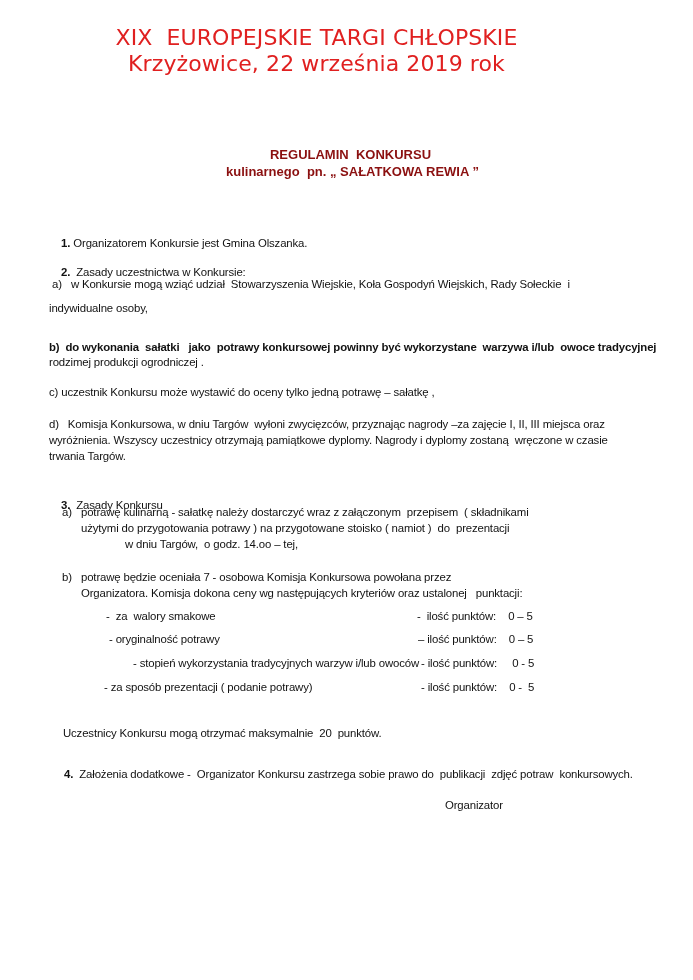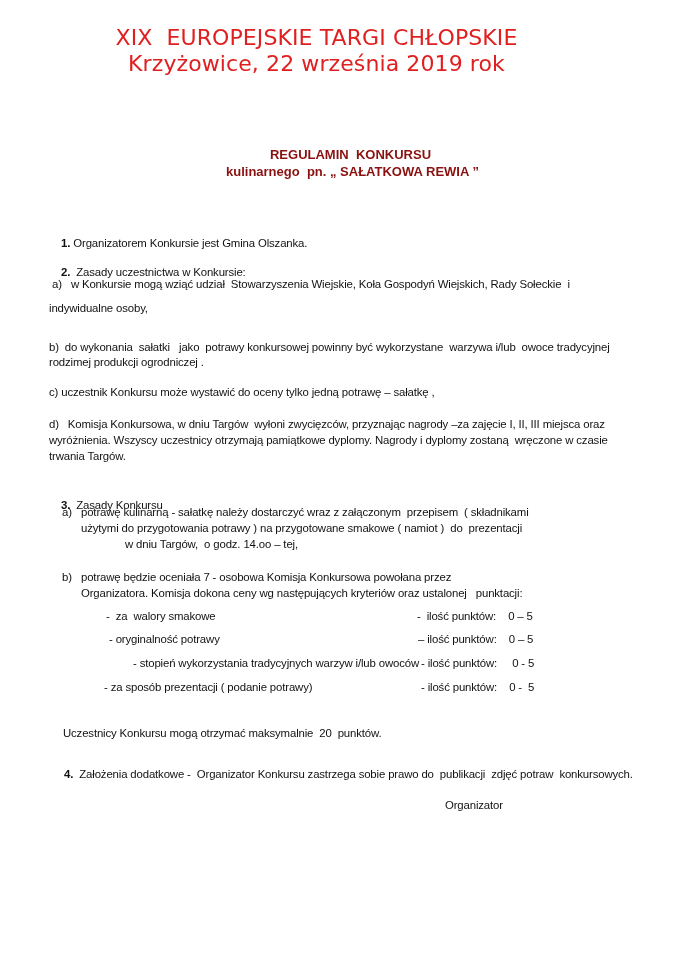--- a/index.html
+++ b/index.html
@@ -77,36 +77,36 @@
   <div class="p" style="left: 49px; top: 219px; white-space: pre;">
     <span class="num">1.</span><span> Organizatorem Konkursie jest Gmina Olszanka.</span>
   </div>
 
   <div class="p" style="left: 49px; top: 248px; white-space: pre;">
     <span class="num">2.</span><span>  Zasady uczestnictwa w Konkursie:</span>
   </div>
   <div class="p" style="left: 49px; top: 276px; white-space: pre;"> a)   w Konkursie mogą wziąć udział  Stowarzyszenia Wiejskie, Koła Gospodyń Wiejskich, Rady Sołeckie  i</div>
   <div class="p" style="left: 49px; top: 300px; white-space: pre;">indywidualne osoby,</div>
 
-  <div class="p" style="left: 49px; top: 339px; white-space: pre;">b)  do wykonania  sałatki   jako  potrawy konkursowej powinny być wykorzystane  warzywa i/lub  owoce tradycyjnej</div>
+  <div class="p" style="left: 49px; top: 339px; white-space: pre; font-weight: bold;">b)  do wykonania  sałatki   jako  potrawy konkursowej powinny być wykorzystane  warzywa i/lub  owoce tradycyjnej</div>
   <div class="p" style="left: 49px; top: 354px; white-space: pre;">rodzimej produkcji ogrodniczej .</div>
 
   <div class="p" style="left: 49px; top: 384px; white-space: pre;">c) uczestnik Konkursu może wystawić do oceny tylko jedną potrawę – sałatkę ,</div>
 
   <div class="p" style="left: 49px; top: 416px; white-space: pre;">d)   Komisja Konkursowa, w dniu Targów  wyłoni zwycięzców, przyznając nagrody –za zajęcie I, II, III miejsca oraz</div>
   <div class="p" style="left: 49px; top: 432px; white-space: pre;">wyróżnienia. Wszyscy uczestnicy otrzymają pamiątkowe dyplomy. Nagrody i dyplomy zostaną  wręczone w czasie</div>
   <div class="p" style="left: 49px; top: 448px; white-space: pre;">trwania Targów.</div>
 
   <div class="p" style="left: 49px; top: 481px; white-space: pre;">
     <span class="num">3.</span><span>  Zasady Konkursu</span>
   </div>
 
   <div class="p" style="left: 62px; top: 504px; white-space: pre;">a)</div>
   <div class="p" style="left: 81px; top: 504px; white-space: pre;">potrawę kulinarną - sałatkę należy dostarczyć wraz z załączonym  przepisem  ( składnikami</div>
-  <div class="p" style="left: 81px; top: 520px; white-space: pre;">użytymi do przygotowania potrawy ) na przygotowane smakowe ( namiot )  do  prezentacji</div>
+  <div class="p" style="left: 81px; top: 520px; white-space: pre;">użytymi do przygotowania potrawy ) na przygotowane stoisko ( namiot )  do  prezentacji</div>
   <div class="p" style="left: 81px; top: 536px; white-space: pre; margin-left: 44px;">w dniu Targów,  o godz. 14.oo – tej,</div>
 
   <div class="p" style="left: 62px; top: 569px; white-space: pre;">b)</div>
   <div class="p" style="left: 81px; top: 569px; white-space: pre;">potrawę będzie oceniała 7 - osobowa Komisja Konkursowa powołana przez</div>
   <div class="p" style="left: 81px; top: 585px; white-space: pre;">Organizatora. Komisja dokona ceny wg następujących kryteriów oraz ustalonej   punktacji:</div>
 
   <div>
     <div>
       <div class="crit-label" style="left: 106px; top: 608px; white-space: pre;">-  za  walory smakowe</div>
       <div class="crit-points" style="left: 417px; top: 608px; white-space: pre;">-  ilość punktów:    0 – 5</div>

